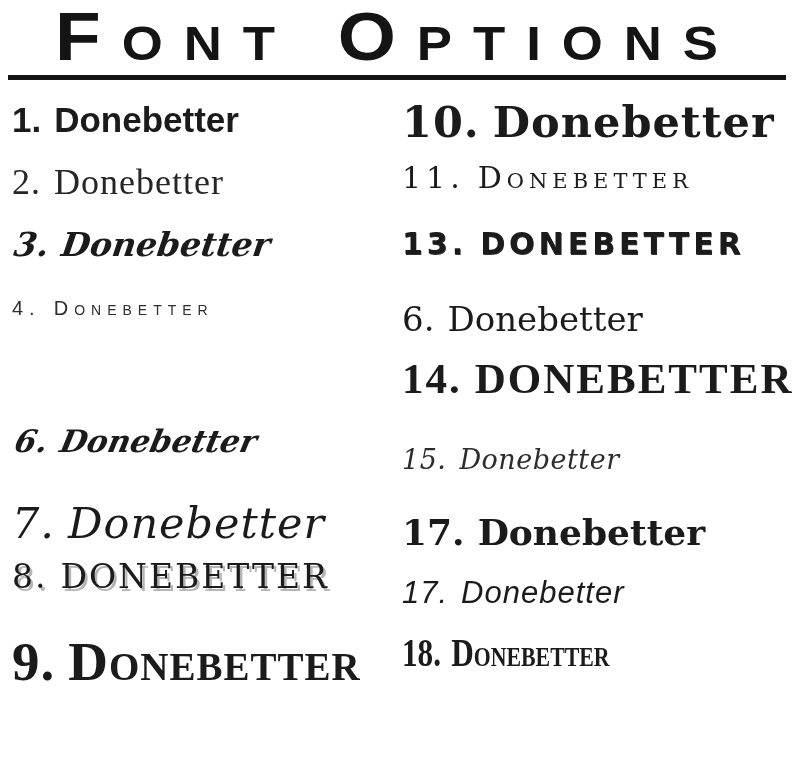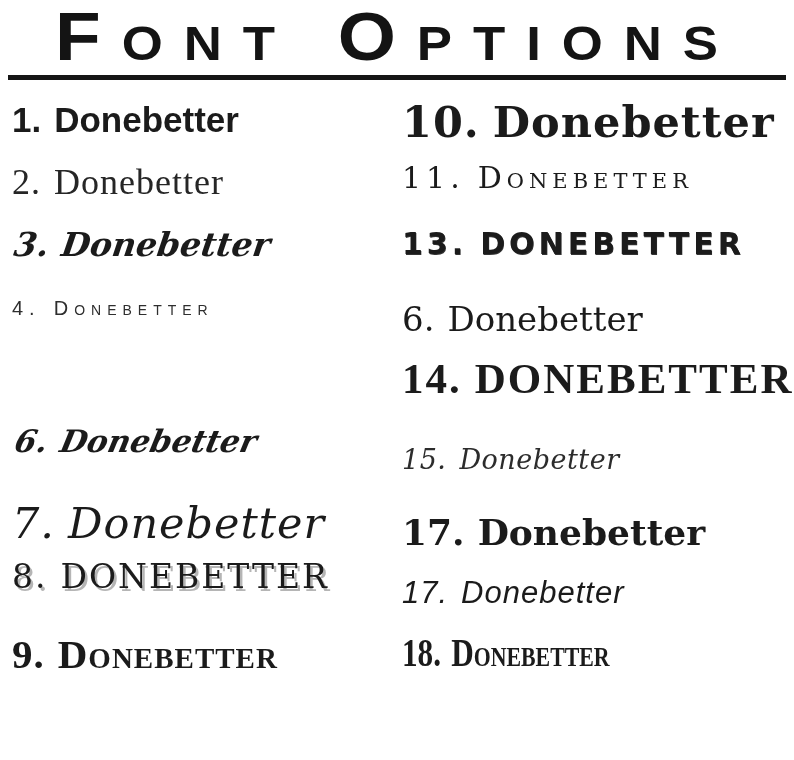--- a/index.html
+++ b/index.html
@@ -52,21 +52,21 @@
 
   
   .f1{font-family:"Liberation Sans", sans-serif;font-weight:700;font-size:35px;}
   .f2{font-family:"Liberation Serif", serif;font-weight:400;font-size:36px;letter-spacing:1px;color:#262626;}
   .f3{font-family:"DejaVu Serif", serif;font-style:italic;font-weight:700;font-size:33px;transform:skewX(-8deg);transform-origin:left bottom;}
   .f4{font-family:"Liberation Sans", sans-serif;font-weight:400;font-size:20px;font-variant:small-caps;letter-spacing:6px;color:#2e2e2e;}
   .f5{font-family:"Liberation Serif", serif;font-weight:400;font-size:37px;letter-spacing:2px;color:#2a2a2a;}
   .f6{font-family:"DejaVu Serif", serif;font-style:italic;font-weight:700;font-size:31px;transform:skewX(-12deg);transform-origin:left bottom;}
   .f7{font-family:"DejaVu Serif", serif;font-style:italic;font-weight:400;font-size:43px;letter-spacing:1px;}
   .f8{font-family:"DejaVu Serif", serif;font-weight:400;font-size:33px;letter-spacing:2px;text-shadow:2.5px 2.5px 0 #b5b5b5;}
-  .f9{font-family:"Liberation Serif", serif;font-weight:700;font-size:41px;font-variant:small-caps;letter-spacing:1px;}
+  .f9{font-family:"Liberation Serif", serif;font-weight:700;font-size:55px;font-variant:small-caps;letter-spacing:1px;}
   .f10{font-family:"DejaVu Serif", serif;font-weight:700;font-size:43px;letter-spacing:1px;}
   .f11{font-family:"DejaVu Serif", serif;font-weight:400;font-size:30px;font-variant:small-caps;letter-spacing:5px;}
   .f12{font-family:"DejaVu Sans", sans-serif;font-weight:700;font-size:30px;letter-spacing:4px;text-shadow:0.6px 0.6px 0 #333;}
   .f13{font-family:"DejaVu Serif", serif;font-weight:400;font-size:34px;}
   .f14{font-family:"Liberation Serif", serif;font-weight:700;font-size:43px;letter-spacing:2px;}
   .f15{font-family:"DejaVu Serif", serif;font-style:italic;font-weight:400;font-size:27px;letter-spacing:0.5px;color:#2c2c2c;}
   .f16{font-family:"DejaVu Serif", serif;font-weight:700;font-size:36px;}
   .f17{font-family:Liberation Sans, sans-serif;font-style:italic;font-weight:400;font-size:31px;letter-spacing:1px;}
   .f18{font-family:"Liberation Serif", serif;font-weight:700;font-size:40px;font-variant:small-caps;transform:scaleX(0.78);transform-origin:left center;}
 </style>

